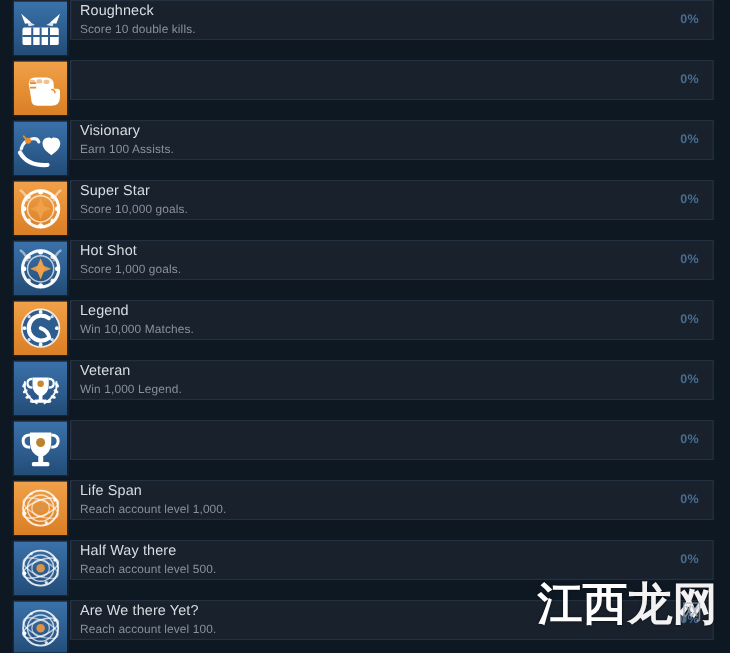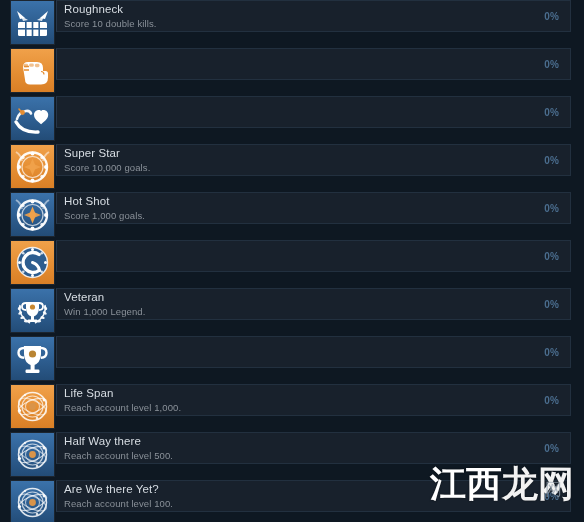--- a/index.html
+++ b/index.html
@@ -161,20 +161,24 @@
           </defs>
           <rect width="43" height="43" fill="url(#g2)"></rect>
           <path d="M28 13 c-3.2 0-5 2.3-5 4.8 0 4.6 5 7.6 7.1 9.4 2.1-1.8 7.1-4.8 7.1-9.4 0-2.5-1.8-4.8-5-4.8-1.1 0-1.8.5-2.1 1-0.3-.5-1-1-2.1-1 Z" fill="#ffffff"></path>
           <path d="M6 22 q2-7 9-8 q4-.6 5 2.5" stroke="#ffffff" stroke-width="2.6" fill="none" stroke-linecap="round" opacity=".95"></path>
           <path d="M5 25 q6 11 22 10" stroke="#ffffff" stroke-width="3.4" fill="none" stroke-linecap="round"></path>
           <circle cx="11.5" cy="15.5" r="2.4" fill="#e58e33"></circle>
           <path d="M8 12 l2 2.5" stroke="#e58e33" stroke-width="1.6" stroke-linecap="round"></path>
         </svg>
       </div>
       <div class="ach-body">
+        <div class="ach-text">
+          <div class="ach-title">Visionary</div>
+          <div class="ach-desc">Earn 100 Assists.</div>
+        </div>
         <div class="ach-pct">0%</div>
       </div>
     </div>
     <div class="ach-row">
       <div class="ach-icon">
         <svg viewBox="0 0 43 43" xmlns="http://www.w3.org/2000/svg">
           <defs>
             <linearGradient id="g3" x1="0" y1="0" x2="0" y2="1">
               <stop offset="0%" stop-color="#f0a14a"></stop>
               <stop offset="55%" stop-color="#e58e33"></stop>
@@ -260,20 +264,24 @@
           <circle cx="21.5" cy="34.5" r="1.5" fill="#ffffff"></circle>
           <circle cx="8.5" cy="21.5" r="1.5" fill="#ffffff"></circle>
           <circle cx="34.5" cy="21.5" r="1.5" fill="#ffffff"></circle>
           <circle cx="12.3" cy="12.3" r="1.3" fill="#ffffff" opacity=".8"></circle>
           <circle cx="30.7" cy="12.3" r="1.3" fill="#ffffff" opacity=".8"></circle>
           <circle cx="12.3" cy="30.7" r="1.3" fill="#ffffff" opacity=".8"></circle>
           <circle cx="30.7" cy="30.7" r="1.3" fill="#ffffff" opacity=".8"></circle>
         </svg>
       </div>
       <div class="ach-body">
+        <div class="ach-text">
+          <div class="ach-title">Legend</div>
+          <div class="ach-desc">Win 10,000 Matches.</div>
+        </div>
         <div class="ach-pct">0%</div>
       </div>
     </div>
     <div class="ach-row">
       <div class="ach-icon">
         <svg viewBox="0 0 43 43" xmlns="http://www.w3.org/2000/svg">
           <defs>
             <linearGradient id="g6" x1="0" y1="0" x2="0" y2="1">
               <stop offset="0%" stop-color="#3b72aa"></stop>
               <stop offset="55%" stop-color="#2d5d8f"></stop>

